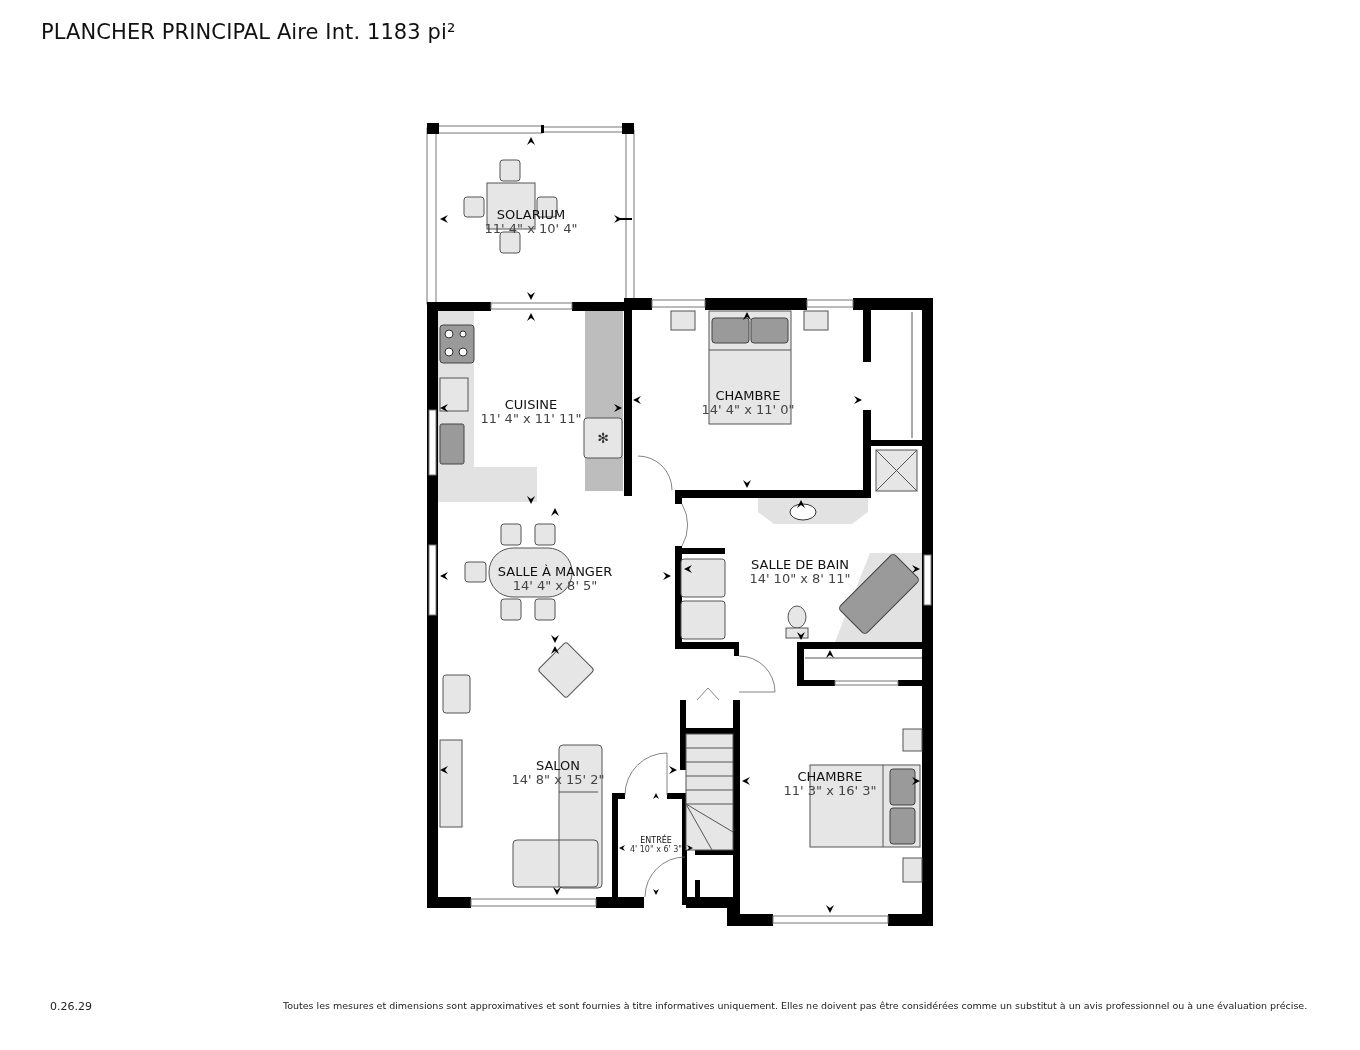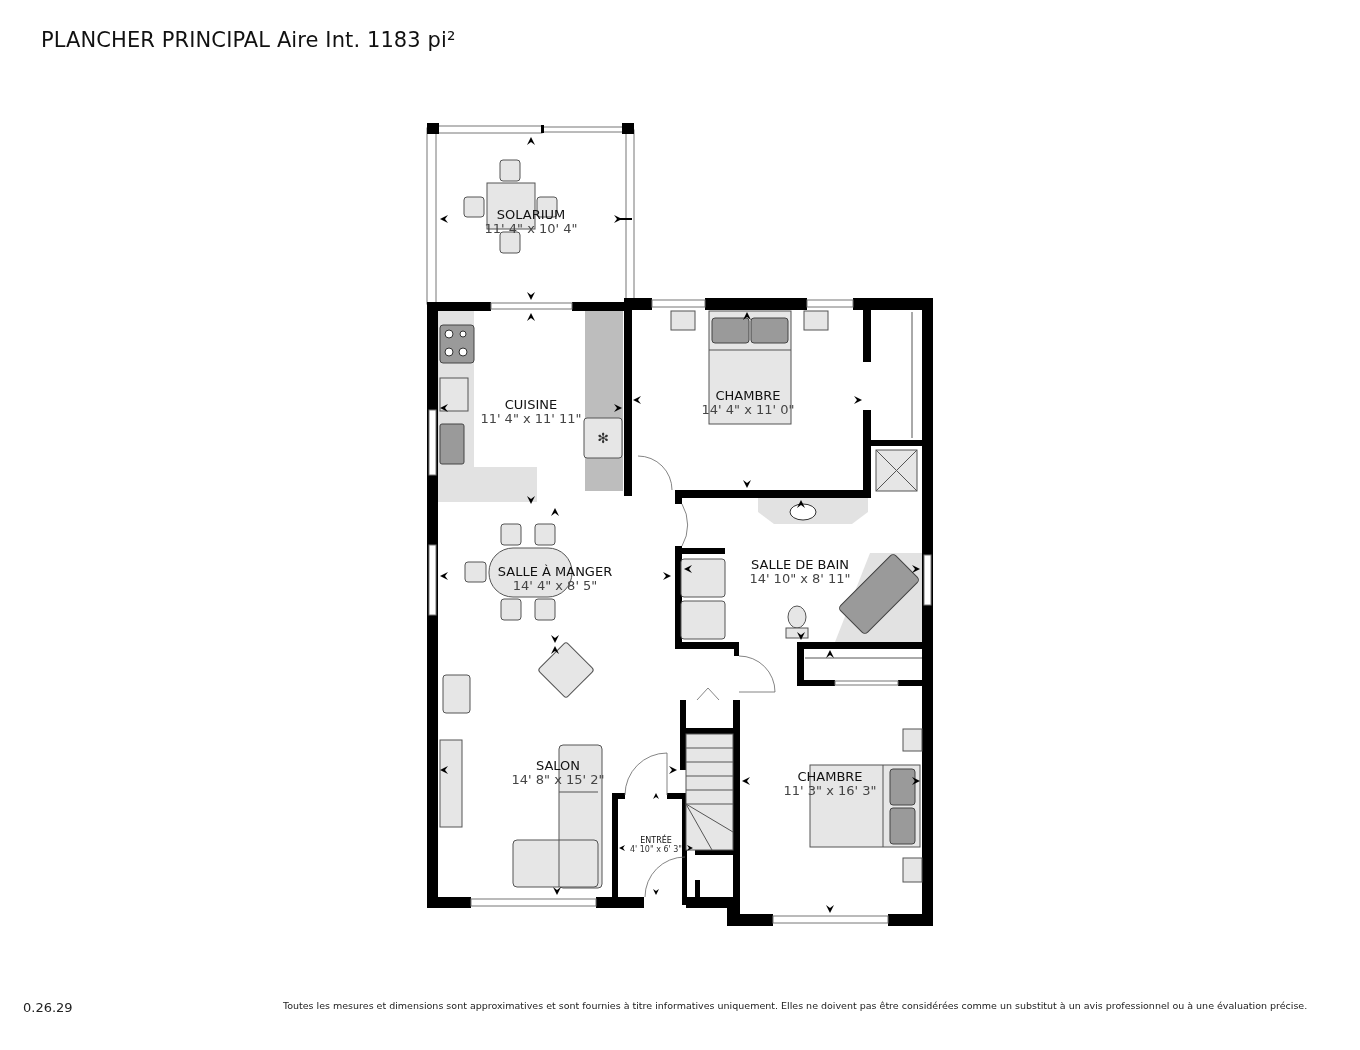--- a/index.html
+++ b/index.html
@@ -1,18 +1,18 @@
 <!DOCTYPE html>
 <html><head>
 <meta charset="utf-8">
 <style>
   html,body{margin:0;padding:0;background:#fff;}
   body{width:1360px;height:1050px;position:relative;overflow:hidden;font-family:"DejaVu Sans","Liberation Sans",sans-serif;}
-  .title{position:absolute;left:41px;top:28px;font-size:21px;color:#111;letter-spacing:0.1px;}
-  .footer-code{position:absolute;left:23px;top:1000px;font-size:13px;color:#222;}
+  .title{position:absolute;left:41px;top:20px;font-size:21px;color:#111;letter-spacing:0.1px;}
+  .footer-code{position:absolute;left:50px;top:1000px;font-size:11px;color:#222;}
   .disclaimer{position:absolute;left:283px;top:1000px;font-size:9.5px;color:#222;white-space:nowrap;}
   svg{position:absolute;left:0;top:0;}
   .rname{font-size:13px;fill:#111;text-anchor:middle;}
   .rdim{font-size:13px;fill:#444;text-anchor:middle;}
   .rname-s{font-size:8px;fill:#111;text-anchor:middle;}
   .rdim-s{font-size:8px;fill:#333;text-anchor:middle;}
   .wall{fill:#000;}
   .win{fill:#fff;stroke:#777;stroke-width:1;}
   .furn{fill:#e6e6e6;stroke:#555;stroke-width:1;}
   .furn-d{fill:#9a9a9a;stroke:#444;stroke-width:1;}

